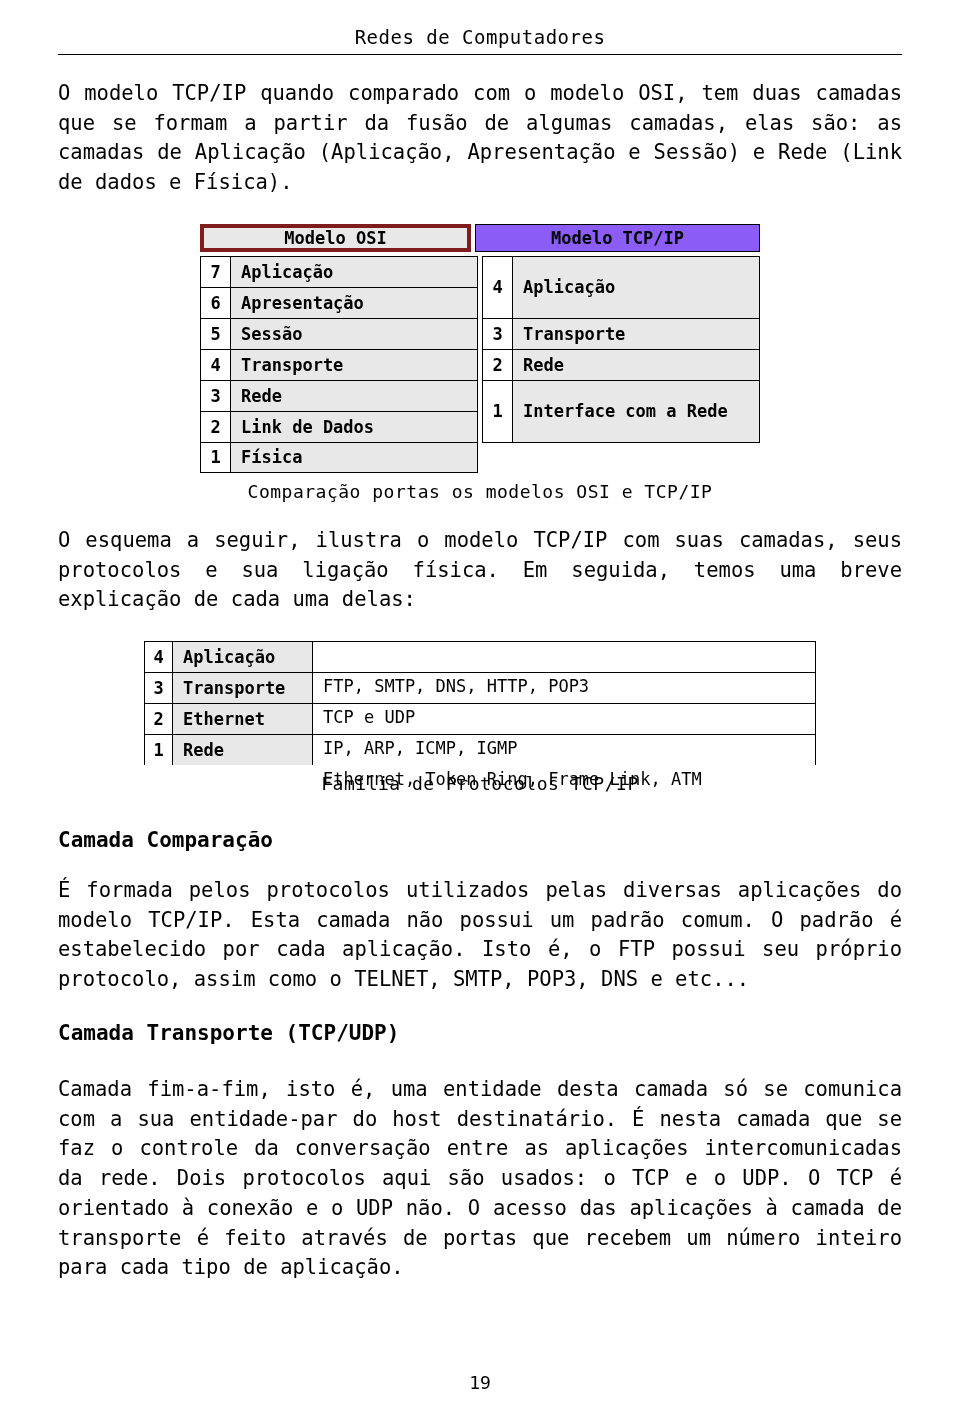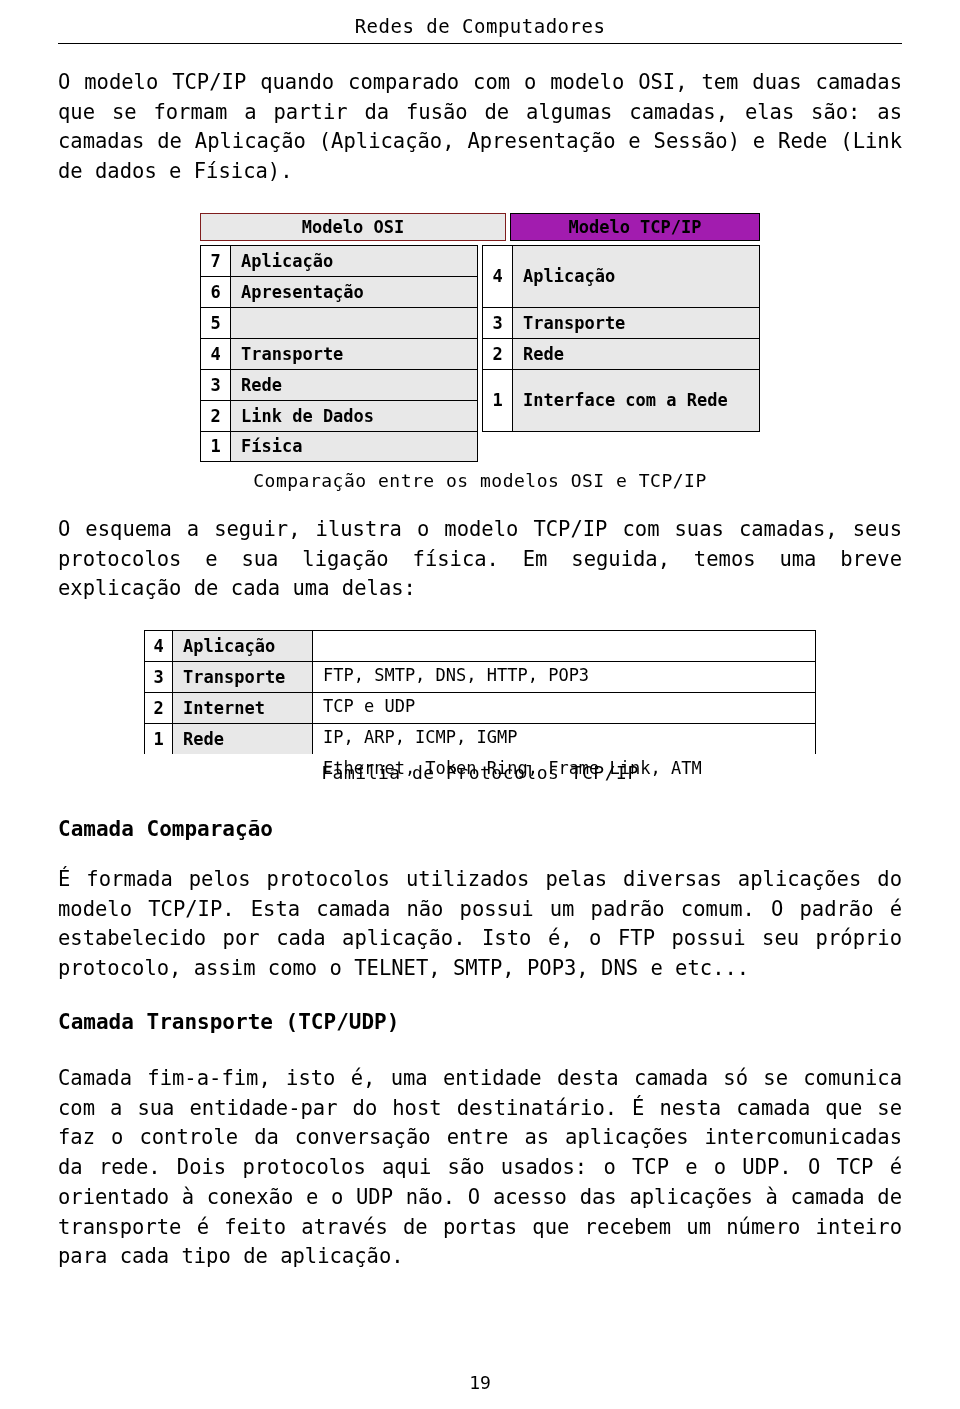--- a/index.html
+++ b/index.html
@@ -11,21 +11,21 @@
     width: 960px;
     height: 1409px;
     font-family: "DejaVu Sans Mono", monospace;
     color: #000000;
     position: relative;
   }
   .page {
     width: 960px;
     height: 1409px;
     box-sizing: border-box;
-    padding: 5px 58px;
+    padding: 16px 58px;
     position: relative;
   }
   .header {
     text-align: center;
     font-family: "DejaVu Sans Mono", monospace;
     font-size: 19px;
     letter-spacing: 0.5px;
     padding-top: 10px;
     padding-bottom: 6px;
   }
@@ -55,32 +55,32 @@
     width: 560px;
     font-size: 17px;
     font-family: "DejaVu Sans Mono", monospace;
     font-weight: bold;
   }
   .cmp-head {
     display: flex;
     height: 28px;
   }
   .cmp-head .h-left {
-    width: 306px;
+    width: 271px;
     background: #e8e8e8;
-    border: 1px solid #7f1d1d;
+    border: 4px solid #7f1d1d;
     box-sizing: border-box;
     display: flex;
     align-items: center;
     justify-content: center;
   }
   .cmp-head .h-gap { width: 4px; }
   .cmp-head .h-right {
     flex: 1;
-    background: #a21caf;
+    background: #8b5cf6;
     border: 1px solid #000;
     box-sizing: border-box;
     display: flex;
     align-items: center;
     justify-content: center;
   }
   .cmp-body {
     display: flex;
     margin-top: 4px;
   }
@@ -242,20 +242,21 @@
           <div class="lrow">
             <div class="lnum">7</div>
             <div class="ltxt">Aplicação</div>
           </div>
           <div class="lrow">
             <div class="lnum">6</div>
             <div class="ltxt">Apresentação</div>
           </div>
           <div class="lrow">
             <div class="lnum">5</div>
+            <div class="ltxt">Sessão</div>
           </div>
           <div class="lrow">
             <div class="lnum">4</div>
             <div class="ltxt">Transporte</div>
           </div>
           <div class="lrow">
             <div class="lnum">3</div>
             <div class="ltxt">Rede</div>
           </div>
           <div class="lrow">
@@ -284,41 +285,41 @@
             <div class="rtxt">Rede</div>
           </div>
           <div class="rblk h63">
             <div class="rnum">1</div>
             <div class="rtxt">Interface com a Rede</div>
           </div>
         </div>
 
       </div>
 
-      <div class="caption">Comparação entre os modelos OSI e TCP/IP</div>
+      <div class="caption">Comparação portas os modelos OSI e TCP/IP</div>
     </div>
   </div>
 
   <p class="body-text">O esquema a seguir, ilustra o modelo TCP/IP com suas camadas, seus protocolos e sua ligação física. Em seguida, temos uma breve explicação de cada uma delas:</p>
 
   <div class="proto-wrap">
     <div class="proto">
       <div class="prow">
         <div class="pnum">4</div>
         <div class="pname">Aplicação</div>
         <div class="pprot">FTP, SMTP, DNS, HTTP, POP3</div>
       </div>
       <div class="prow">
         <div class="pnum">3</div>
         <div class="pname">Transporte</div>
         <div class="pprot">TCP e UDP</div>
       </div>
       <div class="prow">
         <div class="pnum">2</div>
-        <div class="pname">Internet</div>
+        <div class="pname">Ethernet</div>
         <div class="pprot">IP, ARP, ICMP, IGMP</div>
       </div>
       <div class="prow">
         <div class="pnum">1</div>
         <div class="pname">Rede</div>
         <div class="pprot">Ethernet, Token Ring, Frame Link, ATM</div>
       </div>
       <div class="caption">Família de Protocolos TCP/IP</div>
     </div>
   </div>

